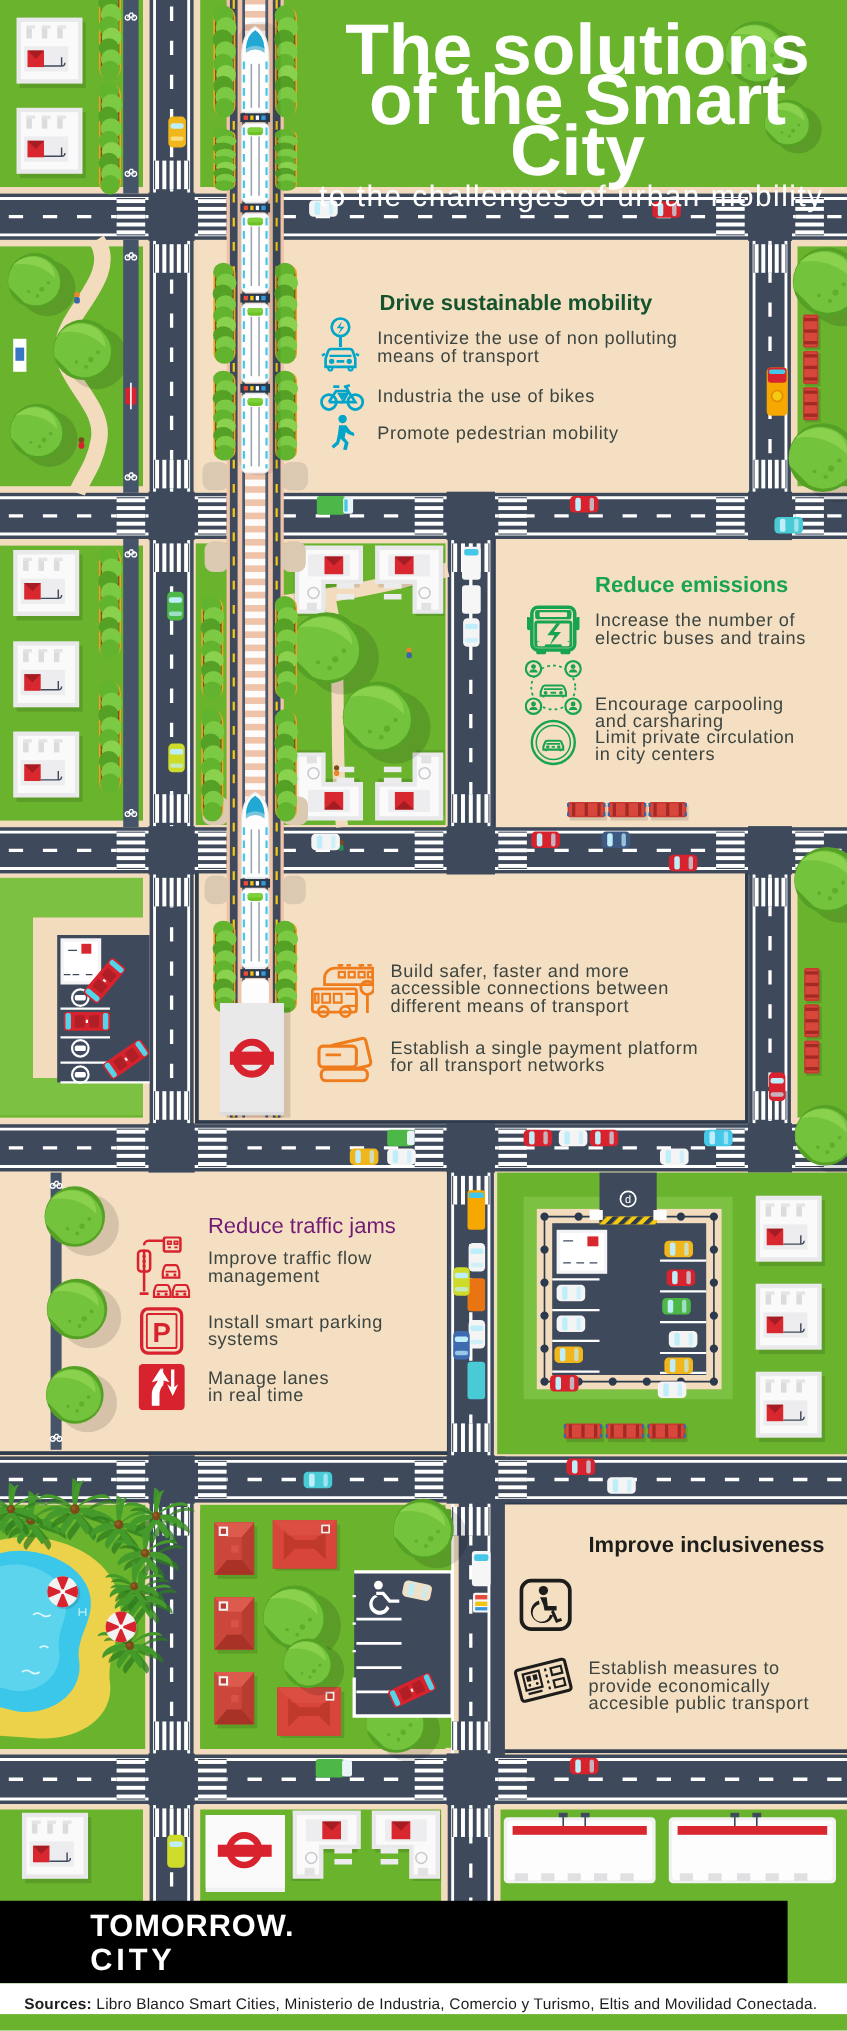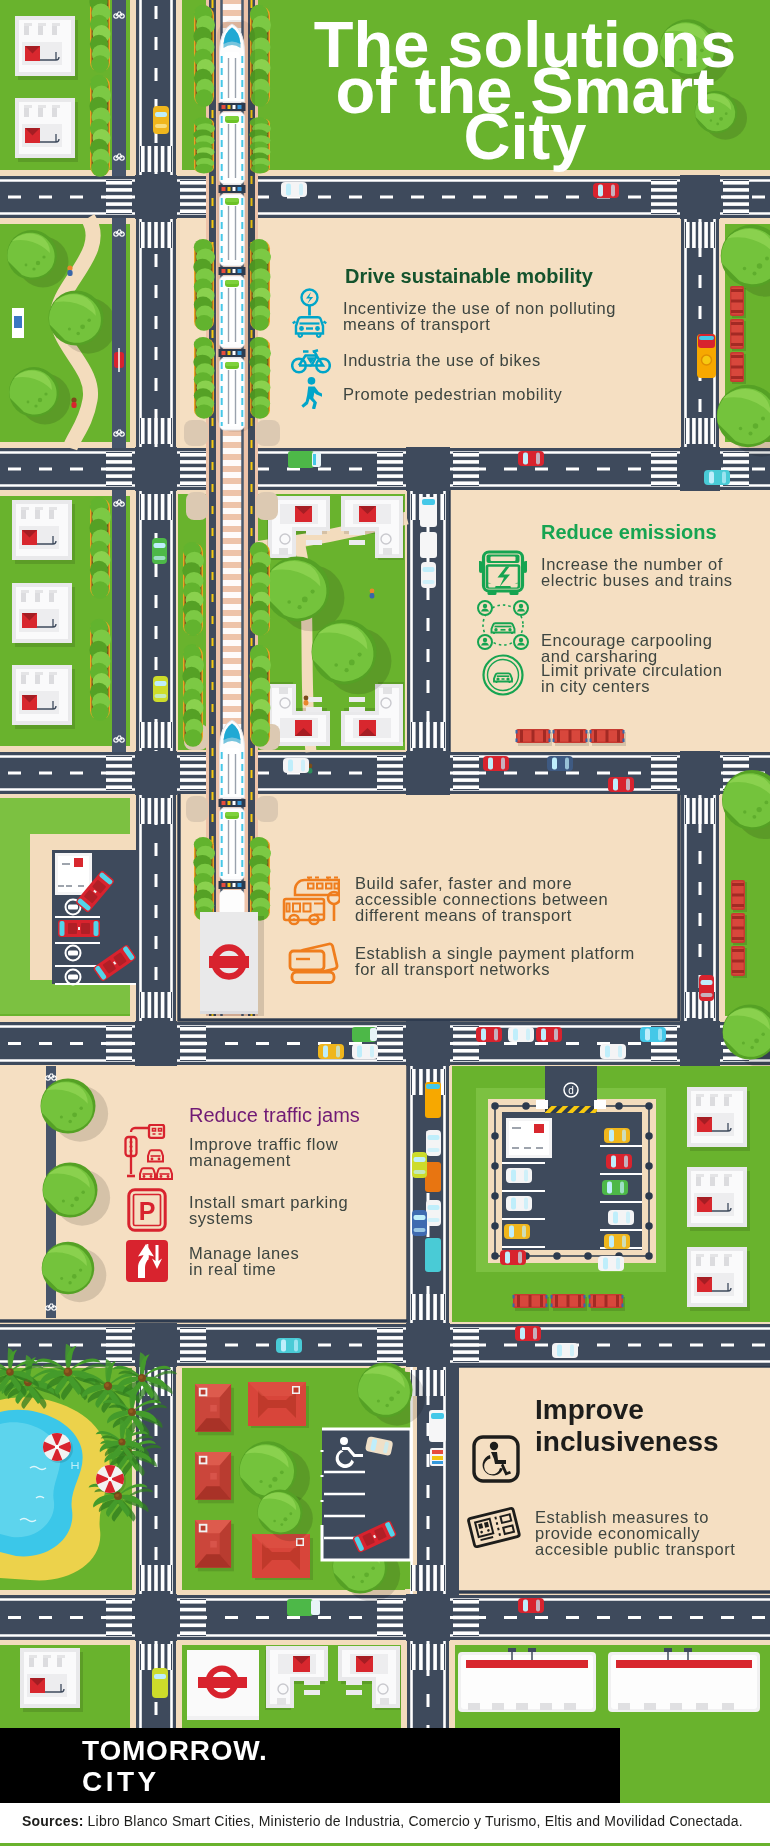--- a/index.html
+++ b/index.html
@@ -1404,20 +1404,21 @@
 <g>
           <g fill="#d8232e">
             <use href="#carV" x="699" y="975"></use>
           </g>
         </g>
 </g>
 </svg>
 
 <div class="abs" style="left:290px;top:22px;width:470px;color:#fff;">
 <div style="font-size:65px;font-weight:bold;line-height:46px;letter-spacing:0px;text-align:center;">The solutions<br>of the Smart City</div>
+<div style="font-size:27px;line-height:30px;margin-top:3px;letter-spacing:1.4px;">to the challenges of urban mobility</div>
 </div>
 
 <div class="abs" style="left:345px;top:265px;width:330px;">
 <div style="font-size:20px;font-weight:bold;color:#14532d;">Drive sustainable mobility</div>
 </div>
 
 <svg class="abs" style="left:291px;top:287px;" width="37" height="51" viewBox="0 0 37 51">
 <g stroke="#00a5c9" stroke-width="2.4" fill="none">
 <circle cx="18.5" cy="10.5" r="8"></circle>
 <path d="M20 5 l-5 6.5 h4 l-2.8 5.5 6 -7 h-4 z" fill="#00a5c9" stroke="none"></path>
@@ -1603,21 +1604,21 @@
 <rect x="0" y="0" width="42" height="42" rx="4" fill="#d8232e"></rect>
 <g fill="#fff">
 <path d="M12 38 v-10 c0 -7 4 -9 5.5 -13 l-5.5 1.5 8 -12.5 8 12.5 -5.5 -1.5 c1.5 4 -3.5 6 -3.5 13 v10 z"></path>
 <path d="M29.5 5 v16 l-3.5 -2.5 5 10.5 5 -10.5 -3.5 2.5 v-16 z"></path>
 </g>
 <path d="M21.5 4 v6 m0 4 v6" stroke="#fff" stroke-width="1.7" opacity="0.9"></path>
 </svg>
 <div class="abs ptxt" style="left:189px;top:1245px;">Manage lanes<br>in real time</div>
 
 <div class="abs" style="left:535px;top:1394px;">
-<div style="font-size:28px;font-weight:bold;color:#1d1d1b;">Improve inclusiveness</div>
+<div style="font-size:20px;font-weight:bold;color:#1d1d1b;">Improve inclusiveness</div>
 </div>
 
 <svg class="abs" style="left:472px;top:1434px;" width="48" height="50" viewBox="0 0 48 50">
 <rect x="2" y="3" width="44" height="44" rx="9" fill="none" stroke="#1d1d1b" stroke-width="3.4"></rect>
 <g fill="#1d1d1b">
 <circle cx="22" cy="12" r="4.2"></circle>
 <path d="M19 18 h6 l1 8 h8 v4 h-11 l-1 -5 z"></path>
 <path d="M18 21 a10.5 10.5 0 1 0 13 13.5 l-3 -0.5 a8 8 0 1 1 -9.5 -9.5 z"></path>
 <path d="M31 29 l4 9 3 -1 1 2.5 -5.5 2 -4.5 -10 z"></path>
 </g>
@@ -1631,20 +1632,20 @@
 <circle cx="16" cy="27" r="1.3" fill="#1d1d1b"></circle>
         <circle cx="23" cy="27" r="1.3" fill="#1d1d1b"></circle>
 <path d="M13 34.5 h13" stroke="#1d1d1b" stroke-width="2"></path>
 <path d="M33 15.5 v22" stroke="#1d1d1b" stroke-width="2" stroke-dasharray="2.6 3"></path>
 <rect x="38" y="16.5" width="9.5" height="6.5" fill="none" stroke="#1d1d1b" stroke-width="2"></rect>
 <rect x="38" y="28" width="9.5" height="6.5" fill="none" stroke="#1d1d1b" stroke-width="2"></rect>
 </g>
 </svg>
 <div class="abs ptxt" style="left:535px;top:1509px;">Establish measures to<br>provide economically<br>accesible public transport</div>
 
-<div class="abs" style="left:0px;top:1728px;width:620px;height:75px;background:#000;">
+<div class="abs" style="left:0px;top:1728px;width:716px;height:75px;background:#000;">
 <div style="position:absolute;left:82px;top:8px;color:#fff;font-weight:bold;font-size:28px;letter-spacing:0.8px;line-height:30.5px;">TOMORROW.<br><span style="letter-spacing:3.5px;">CITY</span></div>
 </div>
 
-<div class="abs" style="left:0px;top:1803px;width:770px;height:40px;background:#fff;">
+<div class="abs" style="left:0px;top:1803px;width:770px;height:28px;background:#fff;">
 <div style="position:absolute;left:22px;top:10px;font-size:14px;color:#1d1d1b;letter-spacing:0.2px;"><b>Sources:</b> Libro Blanco Smart Cities, Ministerio de Industria, Comercio y Turismo, Eltis and Movilidad Conectada.</div>
 </div>
 </div>
 
 </body></html>

